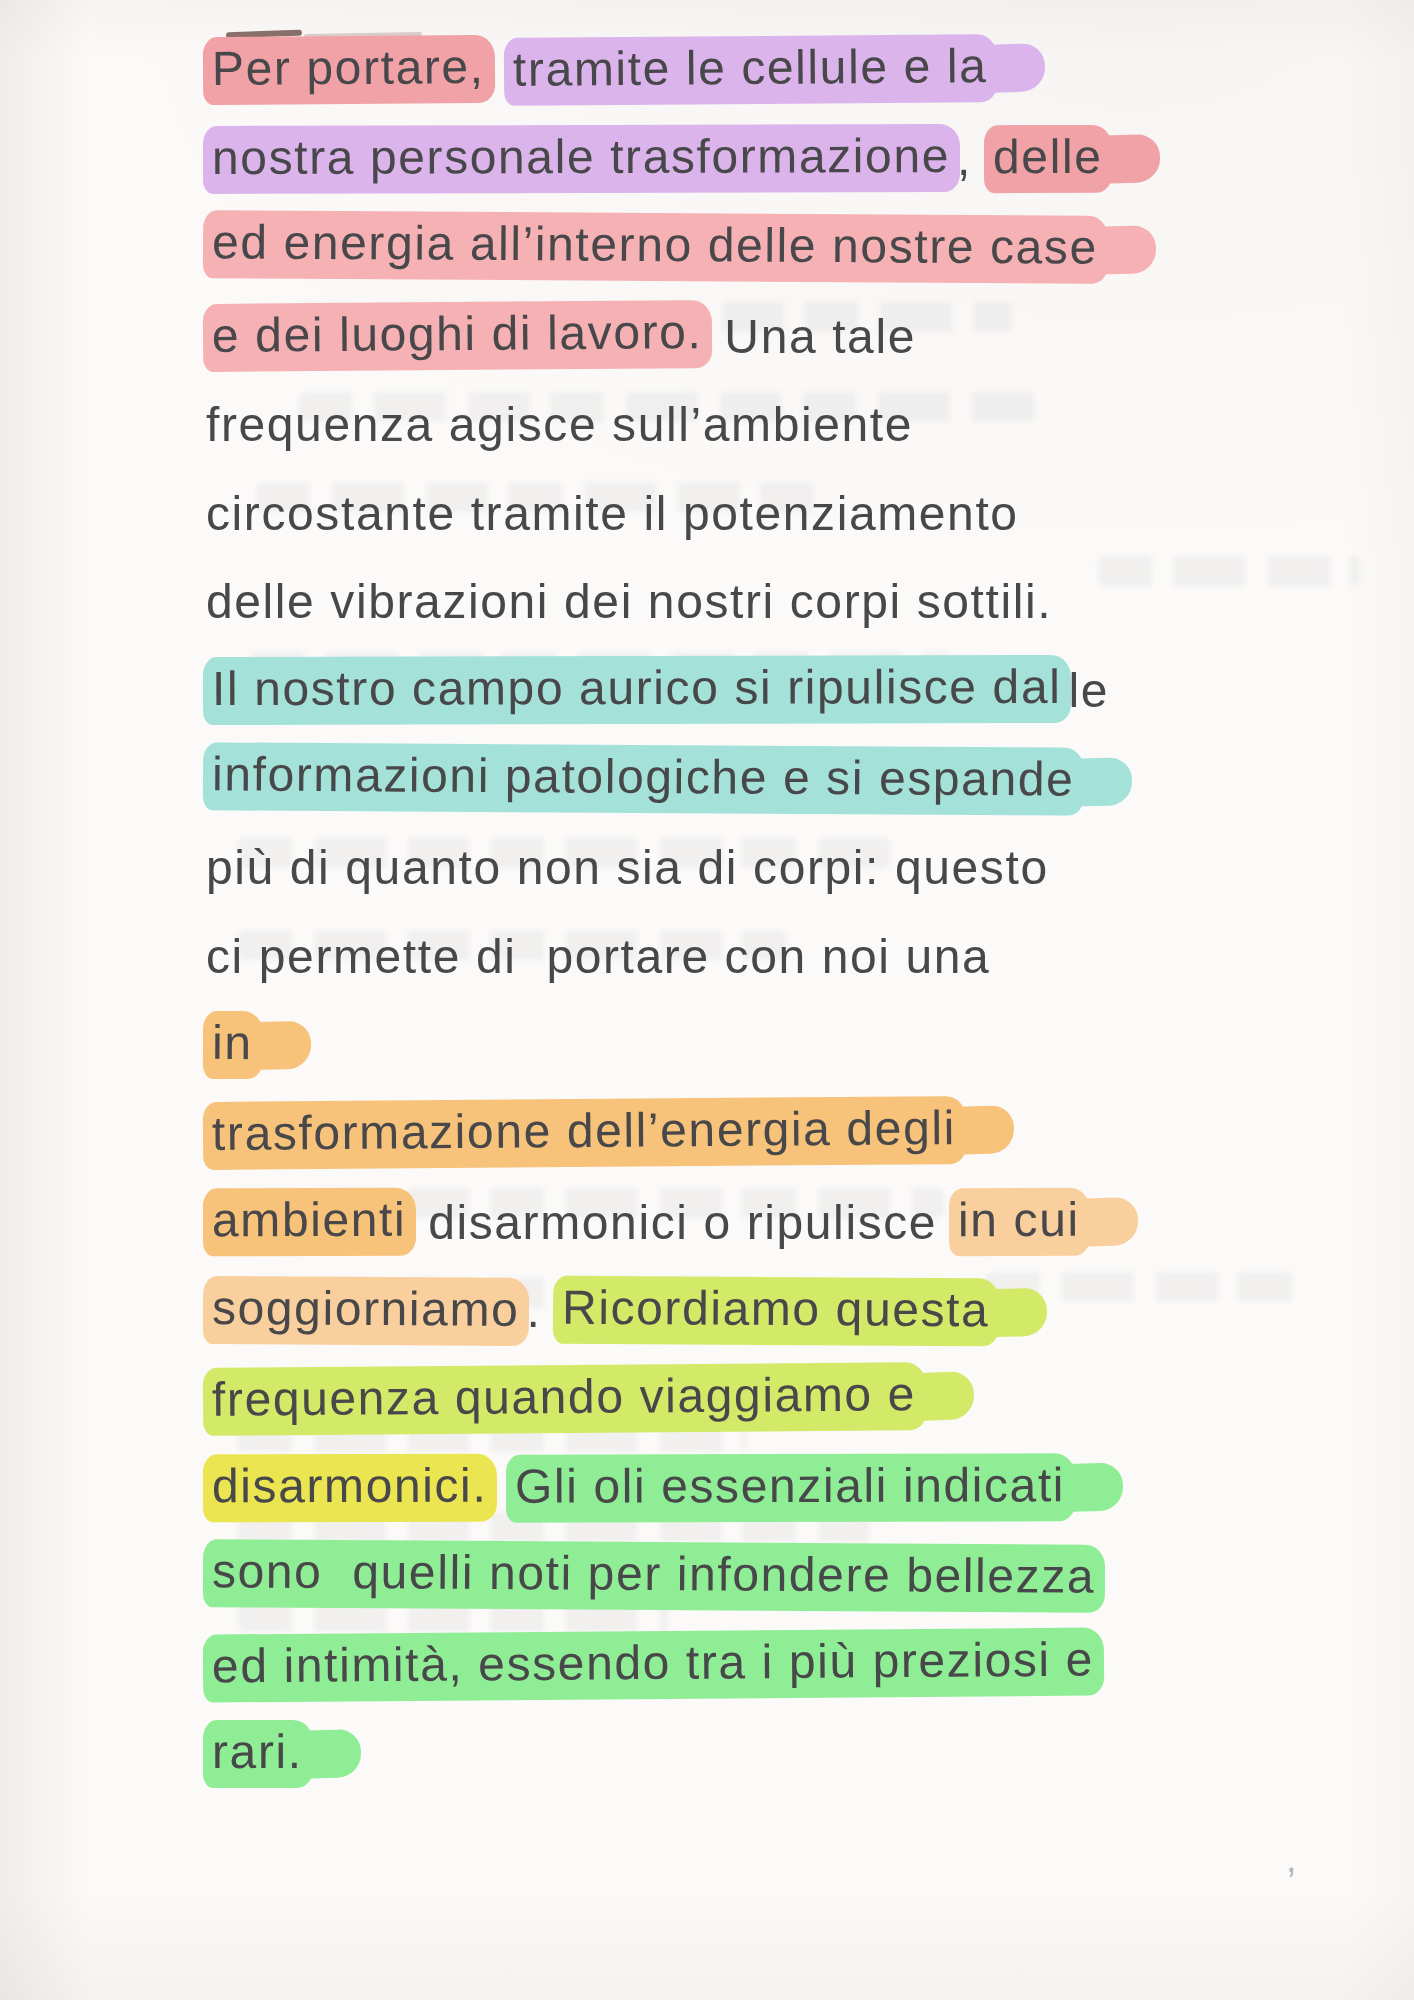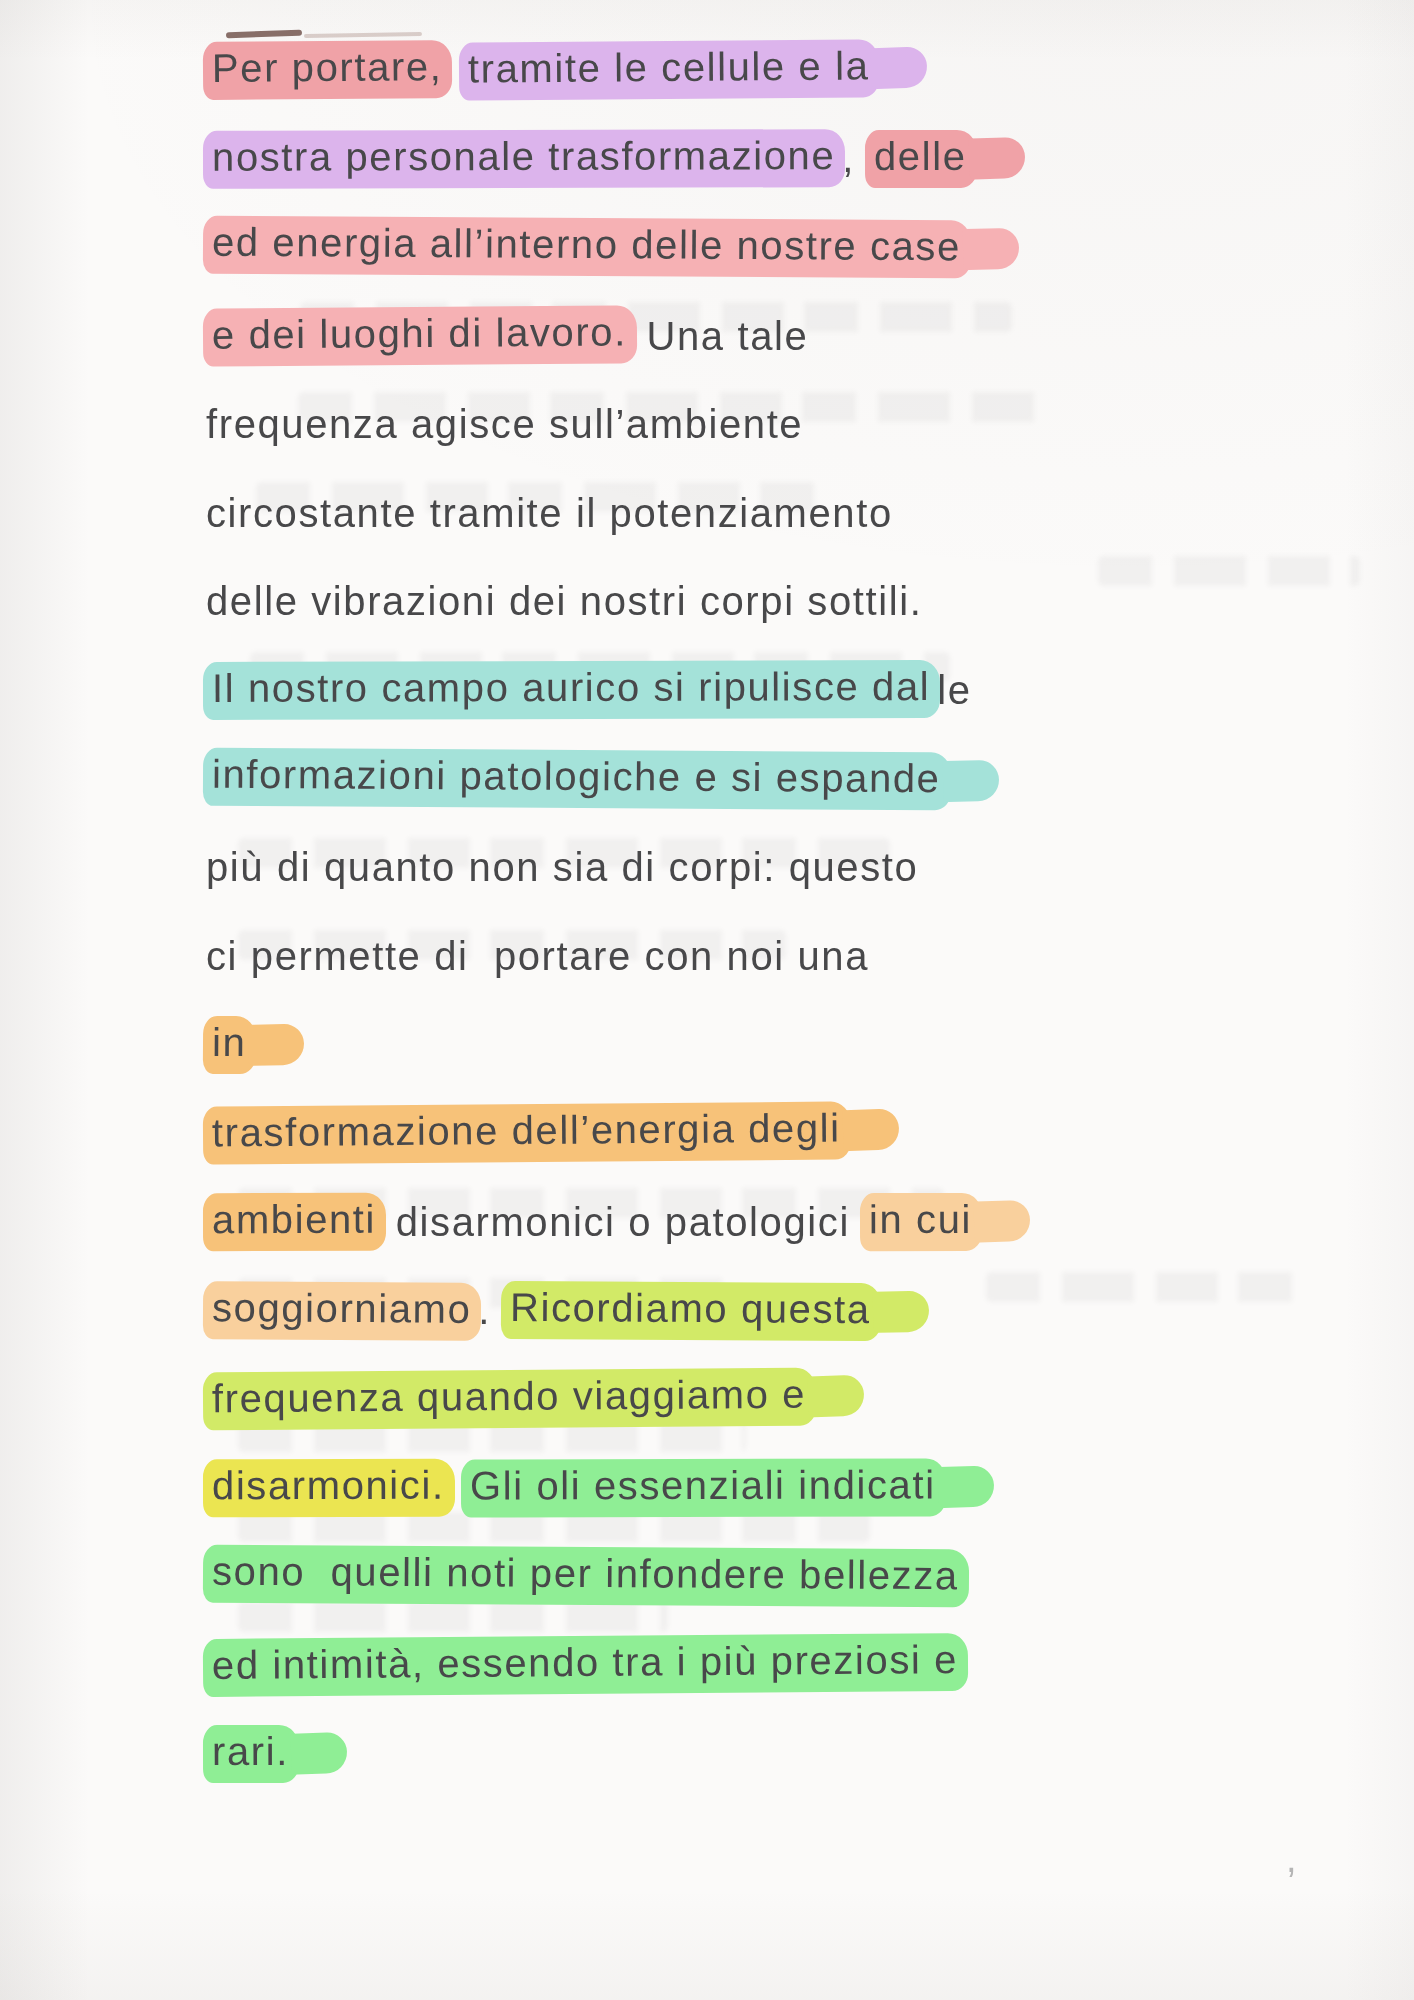--- a/index.html
+++ b/index.html
@@ -79,21 +79,21 @@
   <div class="ghost" style="left:238px;top:1188px;width:706px;"></div>
   <div class="ghost" style="left:238px;top:1278px;width:500px;"></div>
   <div class="ghost" style="left:986px;top:1272px;width:310px;"></div>
   <div class="ghost" style="left:238px;top:1422px;width:508px;"></div>
   <div class="ghost" style="left:238px;top:1512px;width:632px;"></div>
   <div class="ghost" style="left:238px;top:1602px;width:430px;"></div>
 
   <div class="topmark1"></div>
   <div class="topmark2"></div>
 
-  <div id="lines" class="lines" style="font-size: 40px; letter-spacing: 1.6px;">
+  <div id="lines" class="lines" style="font-size: 48px; letter-spacing: 1.6px;">
       <div class="line">
         <span class="hl" style="background: rgb(240, 162, 167);">Per portare,</span>
         <span class="plain"> </span>
         <span class="hl tail" style="background: rgb(220, 180, 236);">tramite le cellule e la</span>
       </div>
       <div class="line">
         <span class="hl" style="background: rgb(220, 180, 236);">nostra personale trasformazione</span>
         <span class="plain">, </span>
         <span class="hl tail" style="background: rgb(240, 162, 167);">delle</span>
       </div>
@@ -127,21 +127,21 @@
         <span class="plain">ci permette di  portare con noi una</span>
       </div>
       <div class="line">
         <span class="hl tail" style="background: rgb(247, 194, 121);">in</span>
       </div>
       <div class="line">
         <span class="hl tail" style="background: rgb(247, 194, 121);">trasformazione dell’energia degli</span>
       </div>
       <div class="line">
         <span class="hl" style="background: rgb(247, 194, 121);">ambienti</span>
-        <span class="plain"> disarmonici o patologici </span>
+        <span class="plain"> disarmonici o ripulisce </span>
         <span class="hl tail" style="background: rgb(249, 208, 157);">in cui</span>
       </div>
       <div class="line">
         <span class="hl" style="background: rgb(249, 208, 157);">soggiorniamo</span>
         <span class="plain">. </span>
         <span class="hl tail" style="background: rgb(210, 234, 103);">Ricordiamo questa</span>
       </div>
       <div class="line">
         <span class="hl tail" style="background: rgb(210, 234, 103);">frequenza quando viaggiamo e</span>
       </div>

